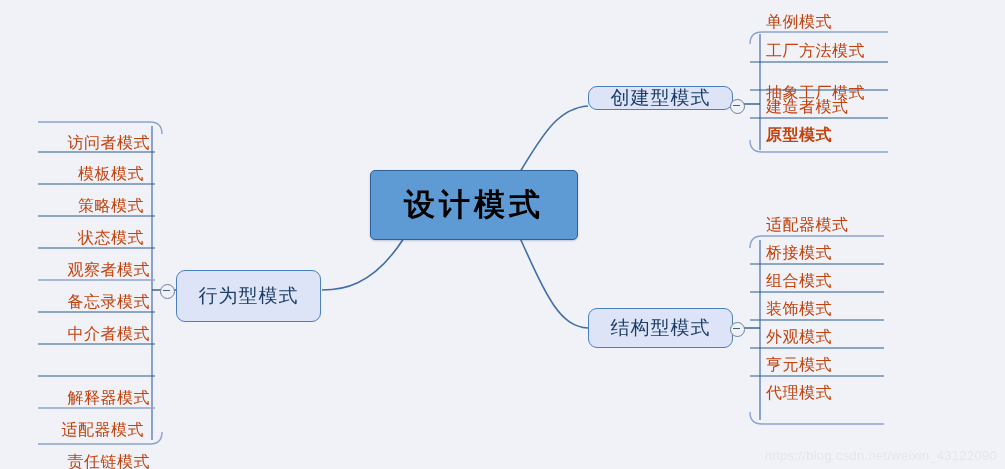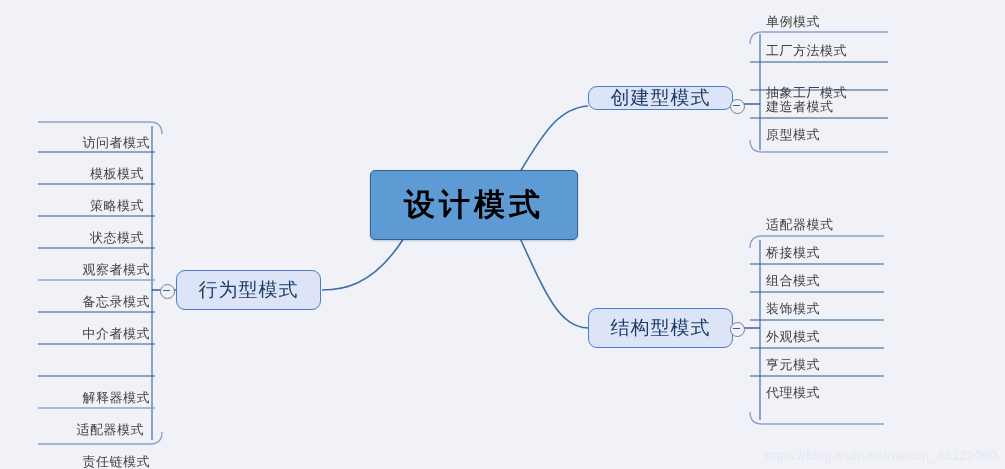--- a/index.html
+++ b/index.html
@@ -35,22 +35,22 @@
     background:#dde4f8;
     border:1px solid #4a7fc1;
     border-radius:9px;
     font-size:19px;
     letter-spacing:1px;
     color:#1c3c66;
   }
   
   .leaf{
     position:absolute;
-    font-size:13px;
-    color:#404040;
+    font-size:16px;
+    color:#c2410c;
     white-space:nowrap;
     letter-spacing:0.5px;
     line-height:20px;
   }
   .leaf.right{text-align:left;}
   .leaf.left{text-align:right;margin-top:31px;}
 
   
   .handle{
     position:absolute;
@@ -127,33 +127,33 @@
   </div>
 
   <div class="node branch-node" style="left:588px;top:86px;width:145px;height:24px;">
     <span>创建型模式</span>
   </div>
 
   <div class="node branch-node" style="left:588px;top:308px;width:145px;height:40px;">
     <span>结构型模式</span>
   </div>
 
-  <div class="node branch-node" style="left:176px;top:270px;width:145px;height:40px;">
+  <div class="node branch-node" style="left:176px;top:270px;width:145px;height:52px;">
     <span>行为型模式</span>
   </div>
 
   <div class="handle" style="left:730px;top:99px;"></div>
   <div class="handle" style="left:730px;top:322px;"></div>
   <div class="handle" style="left:160px;top:284px;"></div>
 
   <div class="leaf right" style="left:766px;top:12px;"><span>单例模式</span></div>
   <div class="leaf right" style="left:766px;top:41px;"><span>工厂方法模式</span></div>
   <div class="leaf right" style="left:766px;top:83px;"><span>抽象工厂模式</span></div>
   <div class="leaf right" style="left:766px;top:97px;"><span>建造者模式</span></div>
-  <div class="leaf right" style="left:766px;top:125px;"><span>原型模式</span></div>
+  <div class="leaf right" style="left:766px;top:125px;font-weight:bold;"><span>原型模式</span></div>
 
   <div class="leaf right" style="left:766px;top:215px;"><span>适配器模式</span></div>
   <div class="leaf right" style="left:766px;top:243px;"><span>桥接模式</span></div>
   <div class="leaf right" style="left:766px;top:271px;"><span>组合模式</span></div>
   <div class="leaf right" style="left:766px;top:299px;"><span>装饰模式</span></div>
   <div class="leaf right" style="left:766px;top:327px;"><span>外观模式</span></div>
   <div class="leaf right" style="left:766px;top:355px;"><span>亨元模式</span></div>
   <div class="leaf right" style="left:766px;top:383px;"><span>代理模式</span></div>
 
   <div class="leaf left" style="left:10px;top:102px;width:140px;"><span>访问者模式</span></div>

